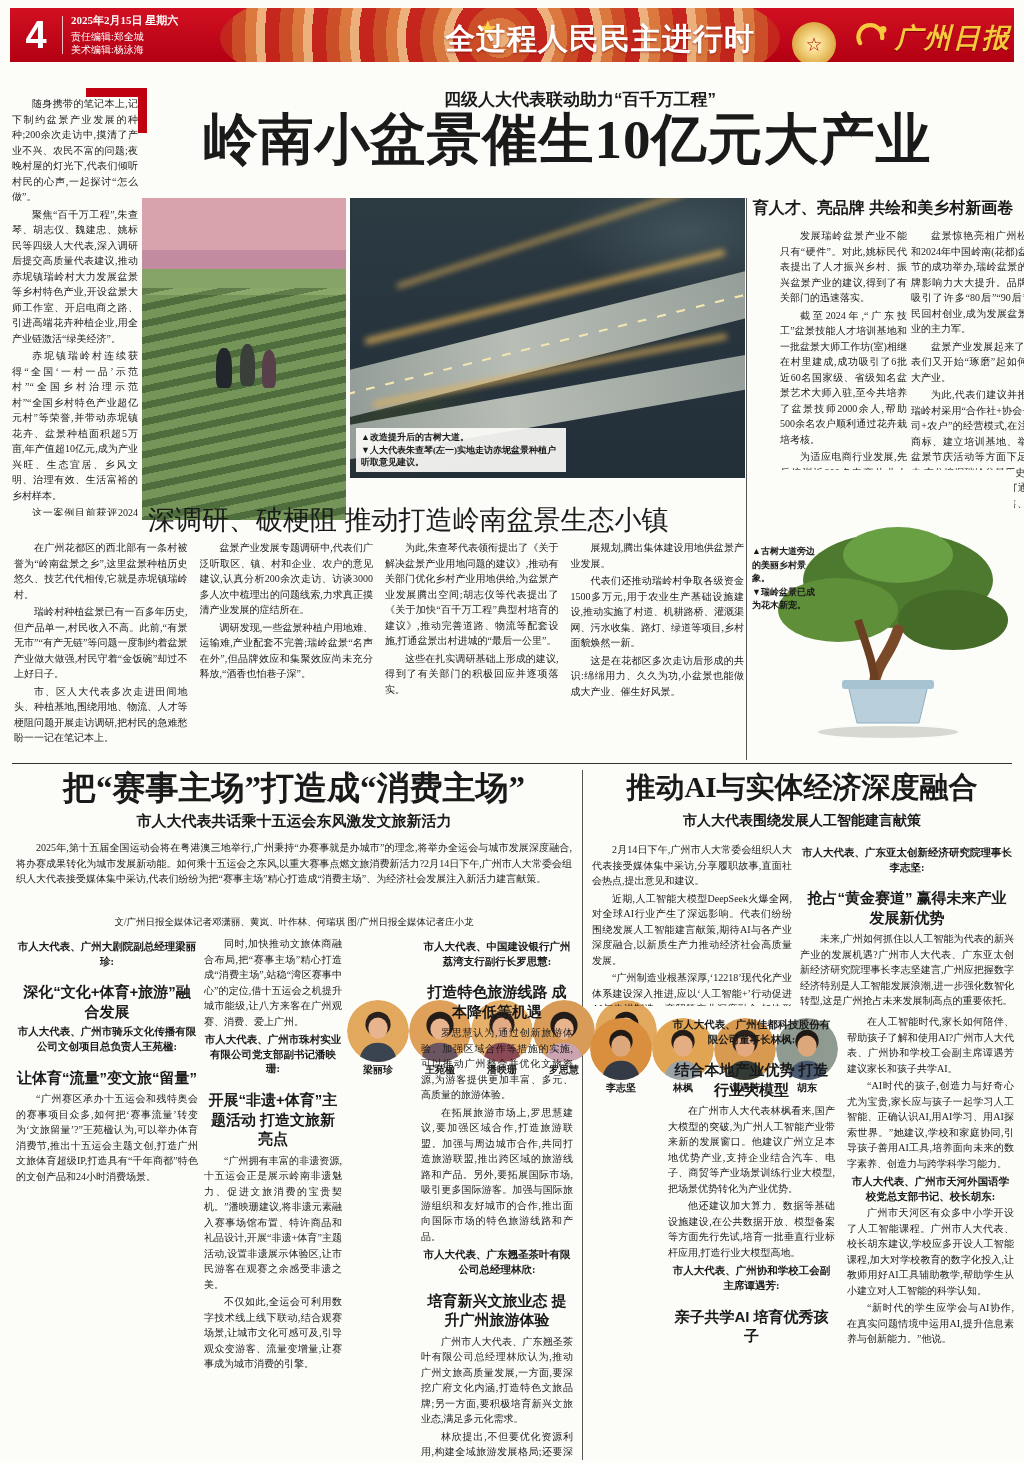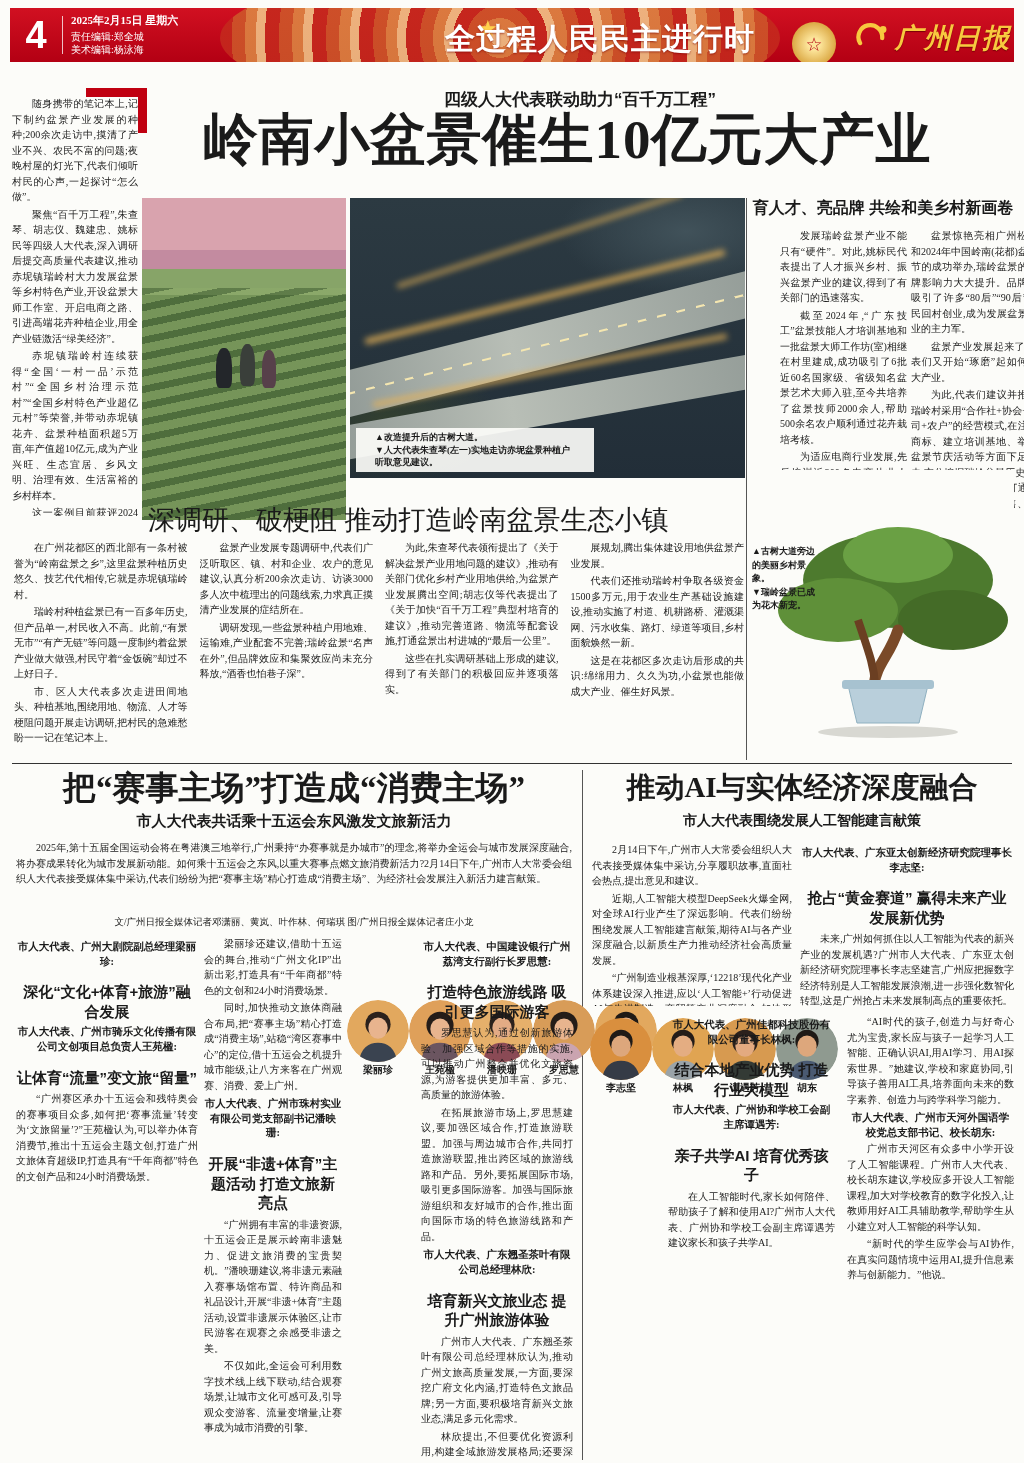--- a/index.html
+++ b/index.html
@@ -45,21 +45,21 @@
      background:repeating-linear-gradient(168deg, rgba(36,66,28,.4) 0 7px, rgba(150,180,110,.25) 7px 16px)}
   .fig{position:absolute;border-radius:45% 45% 22% 22%}
   .aerial{left:350px;top:198px;width:395px;height:280px;overflow:hidden;background:
      radial-gradient(180px 90px at 85% 12%, #41525a, transparent 70%),
      radial-gradient(160px 90px at 10% 80%, #33402f, transparent 70%),
      linear-gradient(#2c3a42,#222e38)}
   .road{position:absolute;background:linear-gradient(90deg,#8f9894,#b8beb6 40%,#8f9894);}
   .roadline{position:absolute;background:repeating-linear-gradient(90deg,#f4e6b0 0 9px,transparent 9px 20px);height:2px}
   .glow{position:absolute;background:#e7b357;filter:blur(3px);opacity:.85}
   .photo-cap{position:absolute;left:6px;bottom:6px;width:200px;background:rgba(252,252,249,.92);
-     padding:3px 19px;font-size:9px;font-weight:bold;line-height:1.4}
+     padding:3px 5px;font-size:9px;font-weight:bold;line-height:1.4}
   
   .vline{background:#555;width:1px}
   .village-head{left:752px;top:198px;width:262px;text-align:center;font-size:16px;
      font-weight:900;font-family:"Liberation Sans",sans-serif}
   .village-cols{left:780px;top:228px;width:262px;height:300px;display:flex;gap:4px;overflow:hidden}
   .village-cols .c{width:127px;overflow:hidden}
   .bonsai-wrap{left:748px;top:470px;width:266px;height:292px;background:#fcfcf9}
   .bonsai-cap{left:752px;top:545px;width:64px;font-size:9px;font-weight:bold;line-height:1.5}
   
   .research-head{left:148px;top:502px;width:600px;font-size:27px;font-weight:400;
@@ -219,21 +219,20 @@
     <div class="sec-title">深化“文化+体育+旅游”融合发展</div>
     <div class="attr">市人大代表、广州市骑乐文化传播有限公司文创项目总负责人王苑楹:</div>
     <div class="sec-title">让体育“流量”变文旅“留量”</div>
     <div>
         <p>“广州赛区承办十五运会和残特奥会的赛事项目众多,如何把‘赛事流量’转变为‘文旅留量’?”王苑楹认为,可以举办体育消费节,推出十五运会主题文创,打造广州文旅体育超级IP,打造具有“千年商都”特色的文创产品和24小时消费场景。</p>
       </div>
   </div>
 
   <div class="abs col bt" style="left:204px;top:936px;width:138px;height:524px">
     <div>
-        <p>梁丽珍还建议,借助十五运会的舞台,推动“广州文化IP”出新出彩,打造具有“千年商都”特色的文创和24小时消费场景。</p>
         <p>同时,加快推动文旅体商融合布局,把“赛事主场”精心打造成“消费主场”,站稳“湾区赛事中心”的定位,借十五运会之机提升城市能级,让八方来客在广州观赛、消费、爱上广州。</p>
       </div>
     <div class="attr">市人大代表、广州市珠村实业有限公司党支部副书记潘映珊:</div>
     <div class="sec-title">开展“非遗+体育”主题活动 打造文旅新亮点</div>
     <div>
         <p>“广州拥有丰富的非遗资源,十五运会正是展示岭南非遗魅力、促进文旅消费的宝贵契机。”潘映珊建议,将非遗元素融入赛事场馆布置、特许商品和礼品设计,开展“非遗+体育”主题活动,设置非遗展示体验区,让市民游客在观赛之余感受非遗之美。</p>
         <p>不仅如此,全运会可利用数字技术线上线下联动,结合观赛场景,让城市文化可感可及,引导观众变游客、流量变增量,让赛事成为城市消费的引擎。</p>
       </div>
   </div>
 
@@ -280,21 +279,21 @@
           <circle cx="32" cy="25" r="13" fill="#1f1a16"></circle>
           <ellipse cx="32" cy="29" rx="10" ry="11" fill="#e8b48e"></ellipse>
           <path d="M12 64c2-14 10-20 20-20s18 6 20 20z" fill="#2f3a33"></path>
         </svg>
       <div class="pname">林欣</div>
     </div>
   </div>
 
   <div class="abs col bt" style="left:421px;top:936px;width:152px;height:524px">
     <div class="attr">市人大代表、中国建设银行广州荔湾支行副行长罗思慧:</div>
-    <div class="sec-title">打造特色旅游线路 吸引更多国际游客</div>
+    <div class="sec-title">打造特色旅游线路 成本降低等机遇</div>
     <div>
         <p>罗思慧认为,通过创新旅游体验、加强区域合作等措施的实施,可以推动广州整合并优化文旅资源,为游客提供更加丰富、多元、高质量的旅游体验。</p>
         <p>在拓展旅游市场上,罗思慧建议,要加强区域合作,打造旅游联盟。加强与周边城市合作,共同打造旅游联盟,推出跨区域的旅游线路和产品。另外,要拓展国际市场,吸引更多国际游客。加强与国际旅游组织和友好城市的合作,推出面向国际市场的特色旅游线路和产品。</p>
       </div>
     <div class="attr">市人大代表、广东翘圣茶叶有限公司总经理林欣:</div>
     <div class="sec-title">培育新兴文旅业态 提升广州旅游体验</div>
     <div>
         <p>广州市人大代表、广东翘圣茶叶有限公司总经理林欣认为,推动广州文旅高质量发展,一方面,要深挖广府文化内涵,打造特色文旅品牌;另一方面,要积极培育新兴文旅业态,满足多元化需求。</p>
         <p>林欣提出,不但要优化资源利用,构建全域旅游发展格局;还要深化产业融合,激发文旅发展新动能;既要开发多元文化资源,丰富文旅产品供给;还要打造精品旅游线路,提升旅游体验。</p>
       </div>
@@ -356,20 +355,24 @@
           <ellipse cx="32" cy="29" rx="10" ry="11" fill="#dda77c"></ellipse>
           <path d="M12 64c2-14 10-20 20-20s18 6 20 20z" fill="#4a5a72"></path>
         </svg>
       <div class="pname">胡东</div>
     </div>
   </div>
 
   <div class="abs col bt ai-lower" style="left:668px;top:1014px;width:346px;height:446px">
     <div class="attr">市人大代表、广州佳都科技股份有限公司董事长林枫:</div>
     <div class="sec-title">结合本地产业优势 打造行业大模型</div>
+    <div>
+        <p>在广州市人大代表林枫看来,国产大模型的突破,为广州人工智能产业带来新的发展窗口。他建议广州立足本地优势产业,支持企业结合汽车、电子、商贸等产业场景训练行业大模型,把场景优势转化为产业优势。</p>
+        <p>他还建议加大算力、数据等基础设施建设,在公共数据开放、模型备案等方面先行先试,培育一批垂直行业标杆应用,打造行业大模型高地。</p>
+      </div>
     <div class="attr">市人大代表、广州协和学校工会副主席谭遇芳:</div>
     <div class="sec-title">亲子共学AI 培育优秀孩子</div>
     <div>
         <p>在人工智能时代,家长如何陪伴、帮助孩子了解和使用AI?广州市人大代表、广州协和学校工会副主席谭遇芳建议家长和孩子共学AI。</p>
         <p>“AI时代的孩子,创造力与好奇心尤为宝贵,家长应与孩子一起学习人工智能、正确认识AI,用AI学习、用AI探索世界。”她建议,学校和家庭协同,引导孩子善用AI工具,培养面向未来的数字素养、创造力与跨学科学习能力。</p>
       </div>
     <div class="attr">市人大代表、广州市天河外国语学校党总支部书记、校长胡东:</div>
     <div>
         <p>广州市天河区有众多中小学开设了人工智能课程。广州市人大代表、校长胡东建议,学校应多开设人工智能课程,加大对学校教育的数字化投入,让教师用好AI工具辅助教学,帮助学生从小建立对人工智能的科学认知。</p>
         <p>“新时代的学生应学会与AI协作,在真实问题情境中运用AI,提升信息素养与创新能力。”他说。</p>

